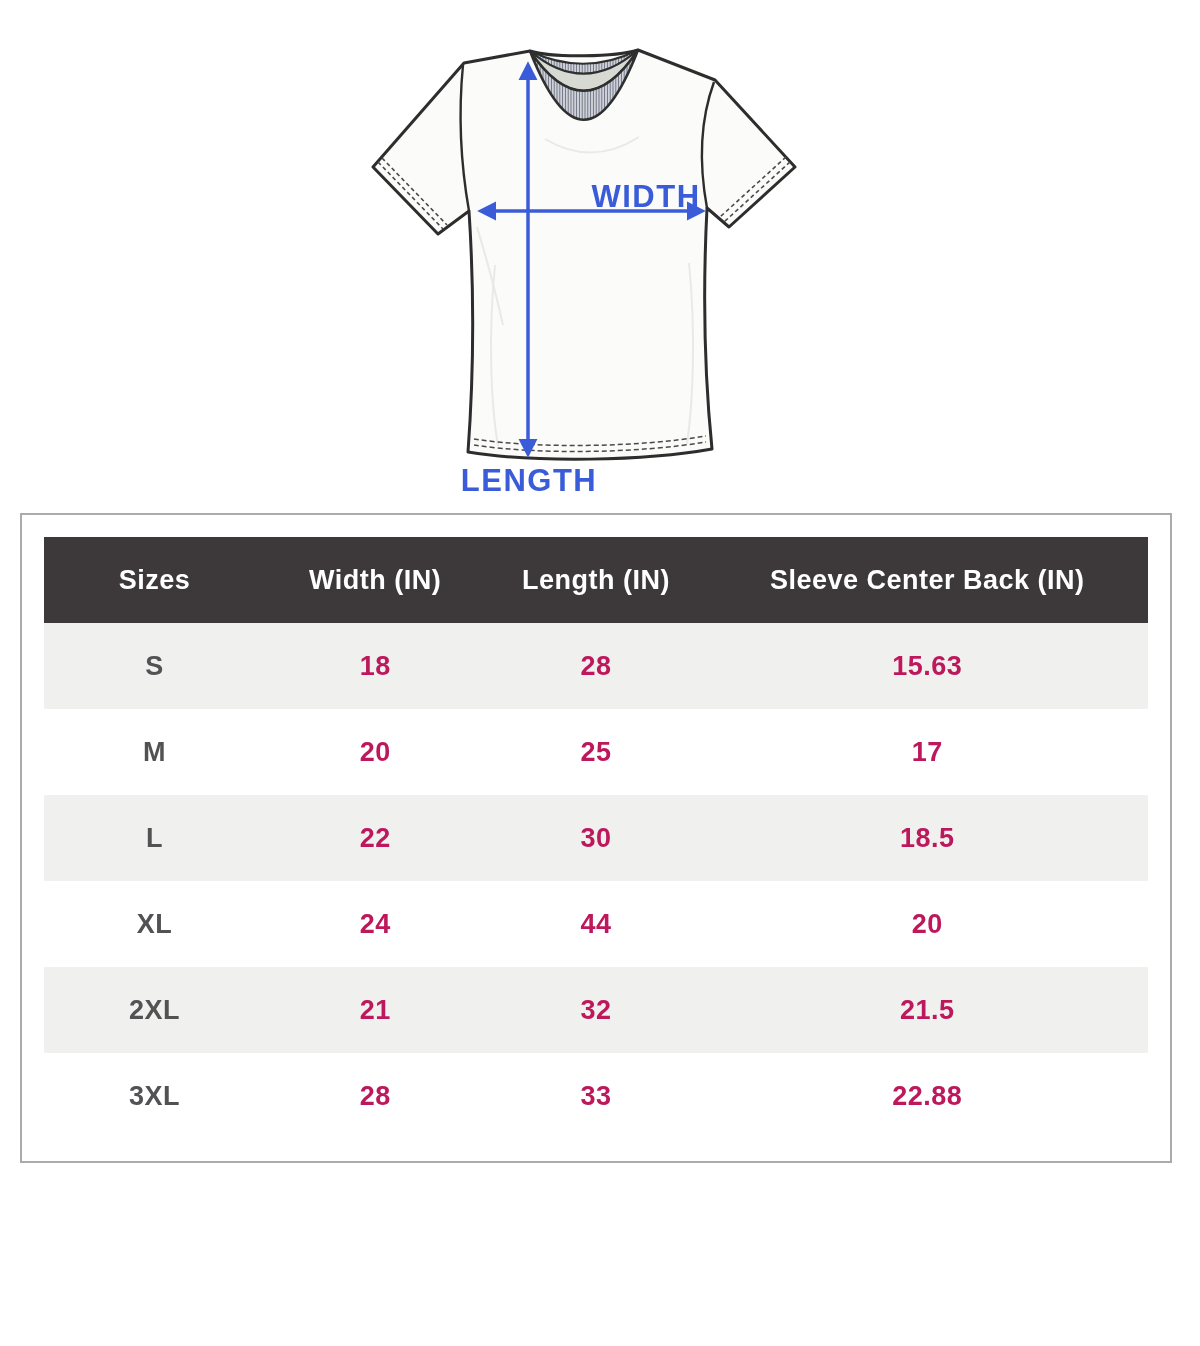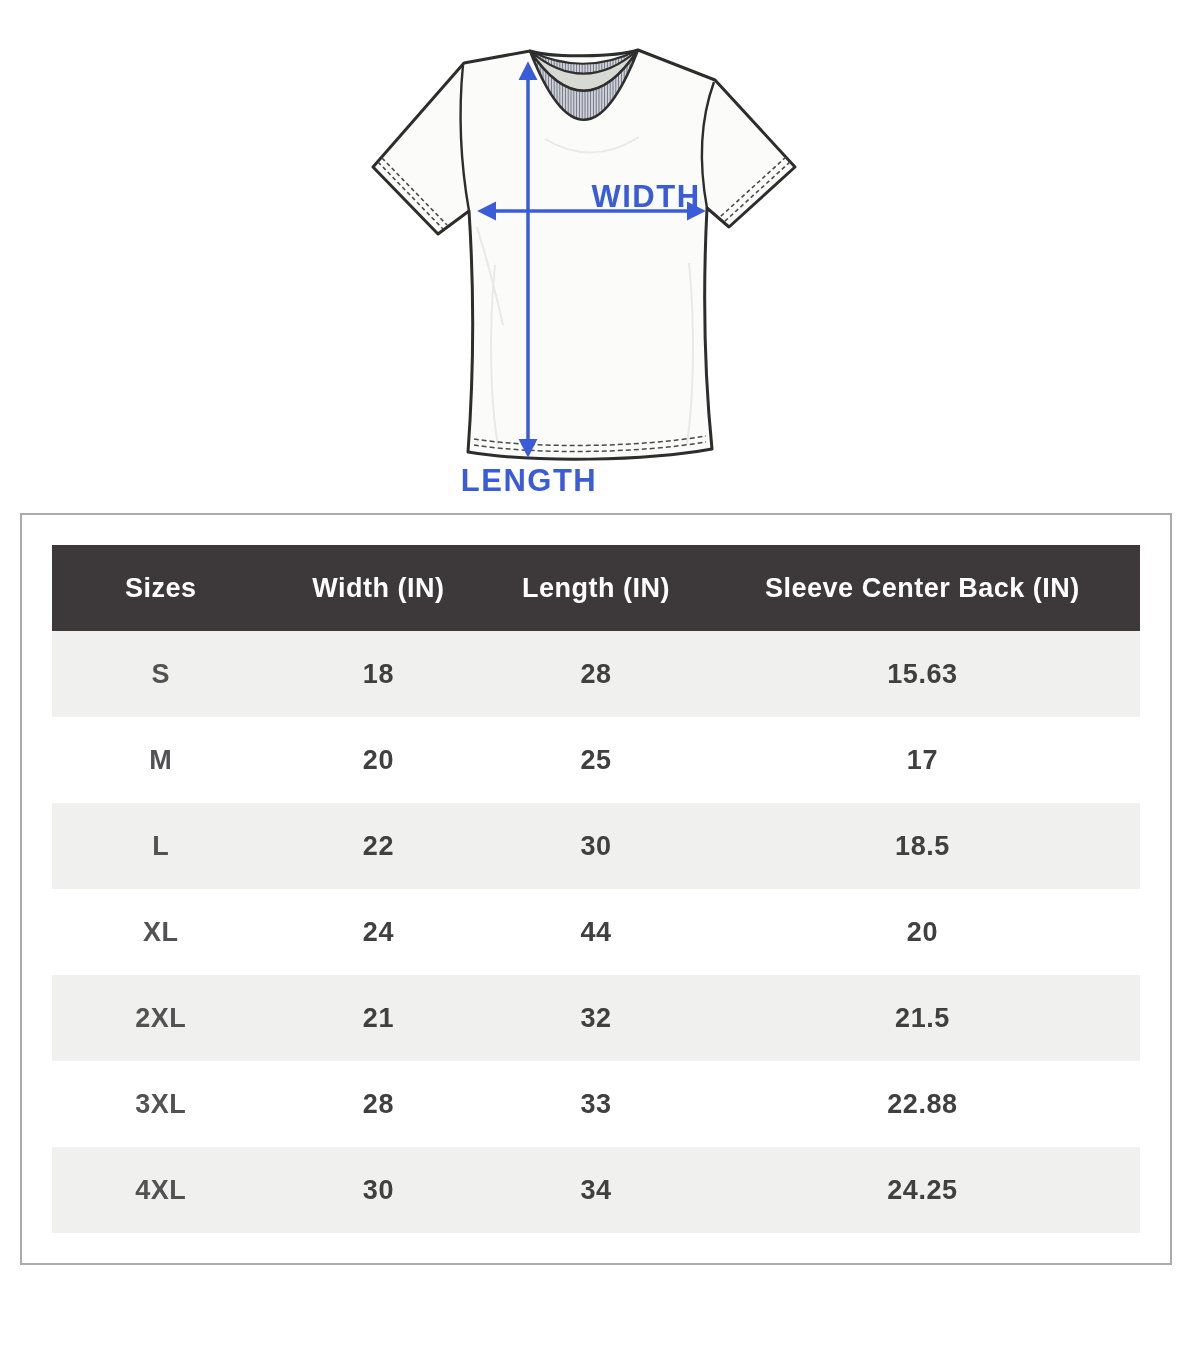--- a/index.html
+++ b/index.html
@@ -6,30 +6,30 @@
   body{
     width:1200px;height:1346px;position:relative;overflow:hidden;
     font-family:"Liberation Sans",sans-serif;
   }
   
   .diagram{position:relative;height:513px;width:1200px;}
   .diagram svg{position:absolute;left:340px;top:25px;}
   
   .chart-box{
     margin-left:20px;width:1152px;box-sizing:border-box;
-    border:2px solid #ababab;background:#ffffff;padding:30px;
+    border:2px solid #ababab;background:#ffffff;padding:22px;
   }
   table.size-chart{width:100%;border-collapse:collapse;table-layout:fixed;}
   .size-chart thead th{
     background:#3d393a;color:#ffffff;height:84px;
     font-size:27px;font-weight:600;letter-spacing:.5px;text-align:center;
   }
   .size-chart tbody td{
     height:84px;text-align:center;vertical-align:middle;
-    font-size:27px;font-weight:700;color:#404040;background:#ffffff;
+    font-size:27px;font-weight:700;color:#be185d;background:#ffffff;
     letter-spacing:.5px;
   }
   .size-chart tbody tr:nth-child(odd) td{background:#f0f0ef;}
   .size-chart td.size-col{color:#525254;}
 </style>
 </head>
 <body>
 
 <div class="diagram">
   <svg width="500" height="475" viewBox="0 0 500 475">
@@ -134,21 +134,15 @@
         <td>21</td>
         <td>32</td>
         <td>21.5</td>
       </tr>
       <tr>
         <td class="size-col">3XL</td>
         <td>28</td>
         <td>33</td>
         <td>22.88</td>
       </tr>
-      <tr>
-        <td class="size-col">4XL</td>
-        <td>30</td>
-        <td>34</td>
-        <td>24.25</td>
-      </tr>
     </tbody>
   </table>
 </div>
 
 </body></html>

